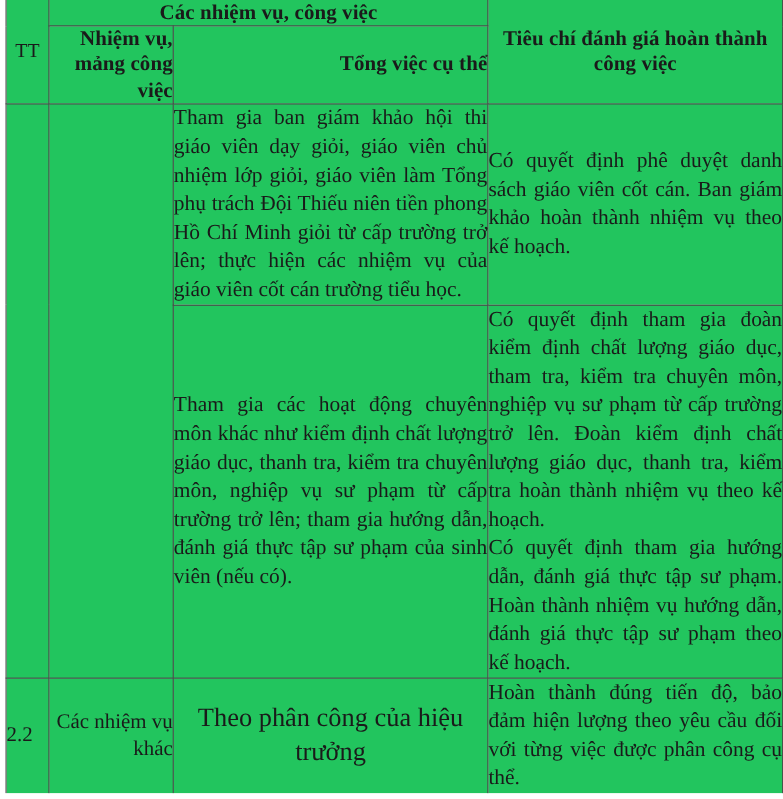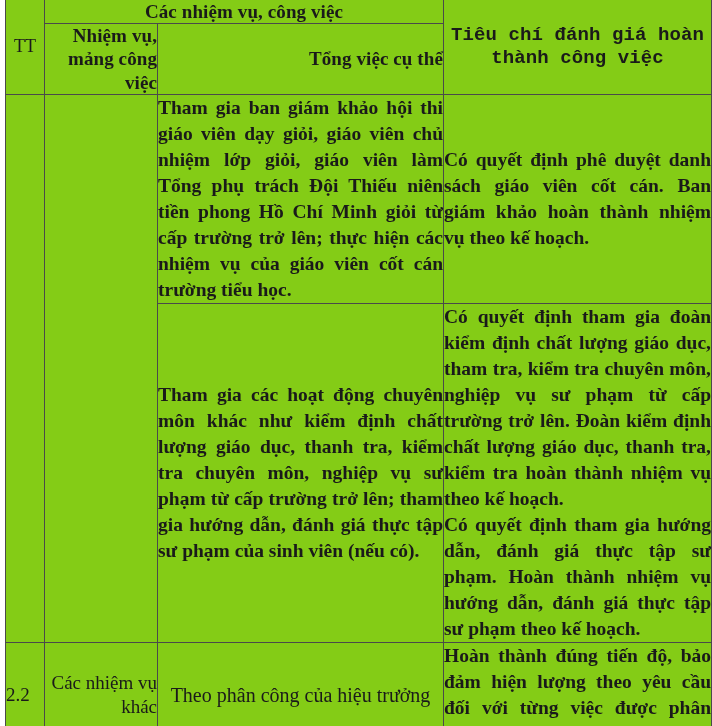--- a/index.html
+++ b/index.html
@@ -29,21 +29,21 @@
     top: 0;
     width: 706px;
     border-collapse: collapse;
     table-layout: fixed;
   }
 
   table.doc-table td {
     border: 1px solid #4a4a4a;
     padding: 0;
     vertical-align: middle;
-    background: #84cc16;
+    background: #22c55e;
   }
 
   
   table.doc-table tr.header-top > td {
     border-top: none;
   }
 
   
   table.doc-table tr.last-row > td {
     border-bottom: none;
@@ -67,35 +67,33 @@
     font-size: 18px;
   }
 
   .hdr-sub {
     padding: 5px 6px 7px 6px;
     text-align: right;
   }
 
   .hdr-right {
     padding: 6px 14px 8px 14px;
-    font-family: Liberation Mono, monospace;
   }
 
   .body-text {
     font-size: 19.5px;
     line-height: 1.335;
     text-align: justify;
     text-justify: inter-word;
     hyphens: none;
     padding: 5px 8px 6px 9px;
   }
 
   .body-text p {
     margin: 0;
-    font-weight: bold;
   }
 
   .body-text p + p {
     margin-top: 0px;
   }
 
   .num-cell {
     text-align: left;
     font-size: 19px;
     vertical-align: middle;
@@ -103,21 +101,21 @@
 
   .task-cell {
     font-size: 19px;
     line-height: 1.3;
     padding: 4px 6px 4px 9px;
     vertical-align: middle;
     text-align: right;
   }
 
   .work-cell-center {
-    font-size: 20px;
+    font-size: 24px;
     line-height: 1.3;
     padding: 4px 8px;
     text-align: center;
     vertical-align: middle;
   }
 
   .v-top { vertical-align: top; }
   .v-mid { vertical-align: middle; }
 
   

